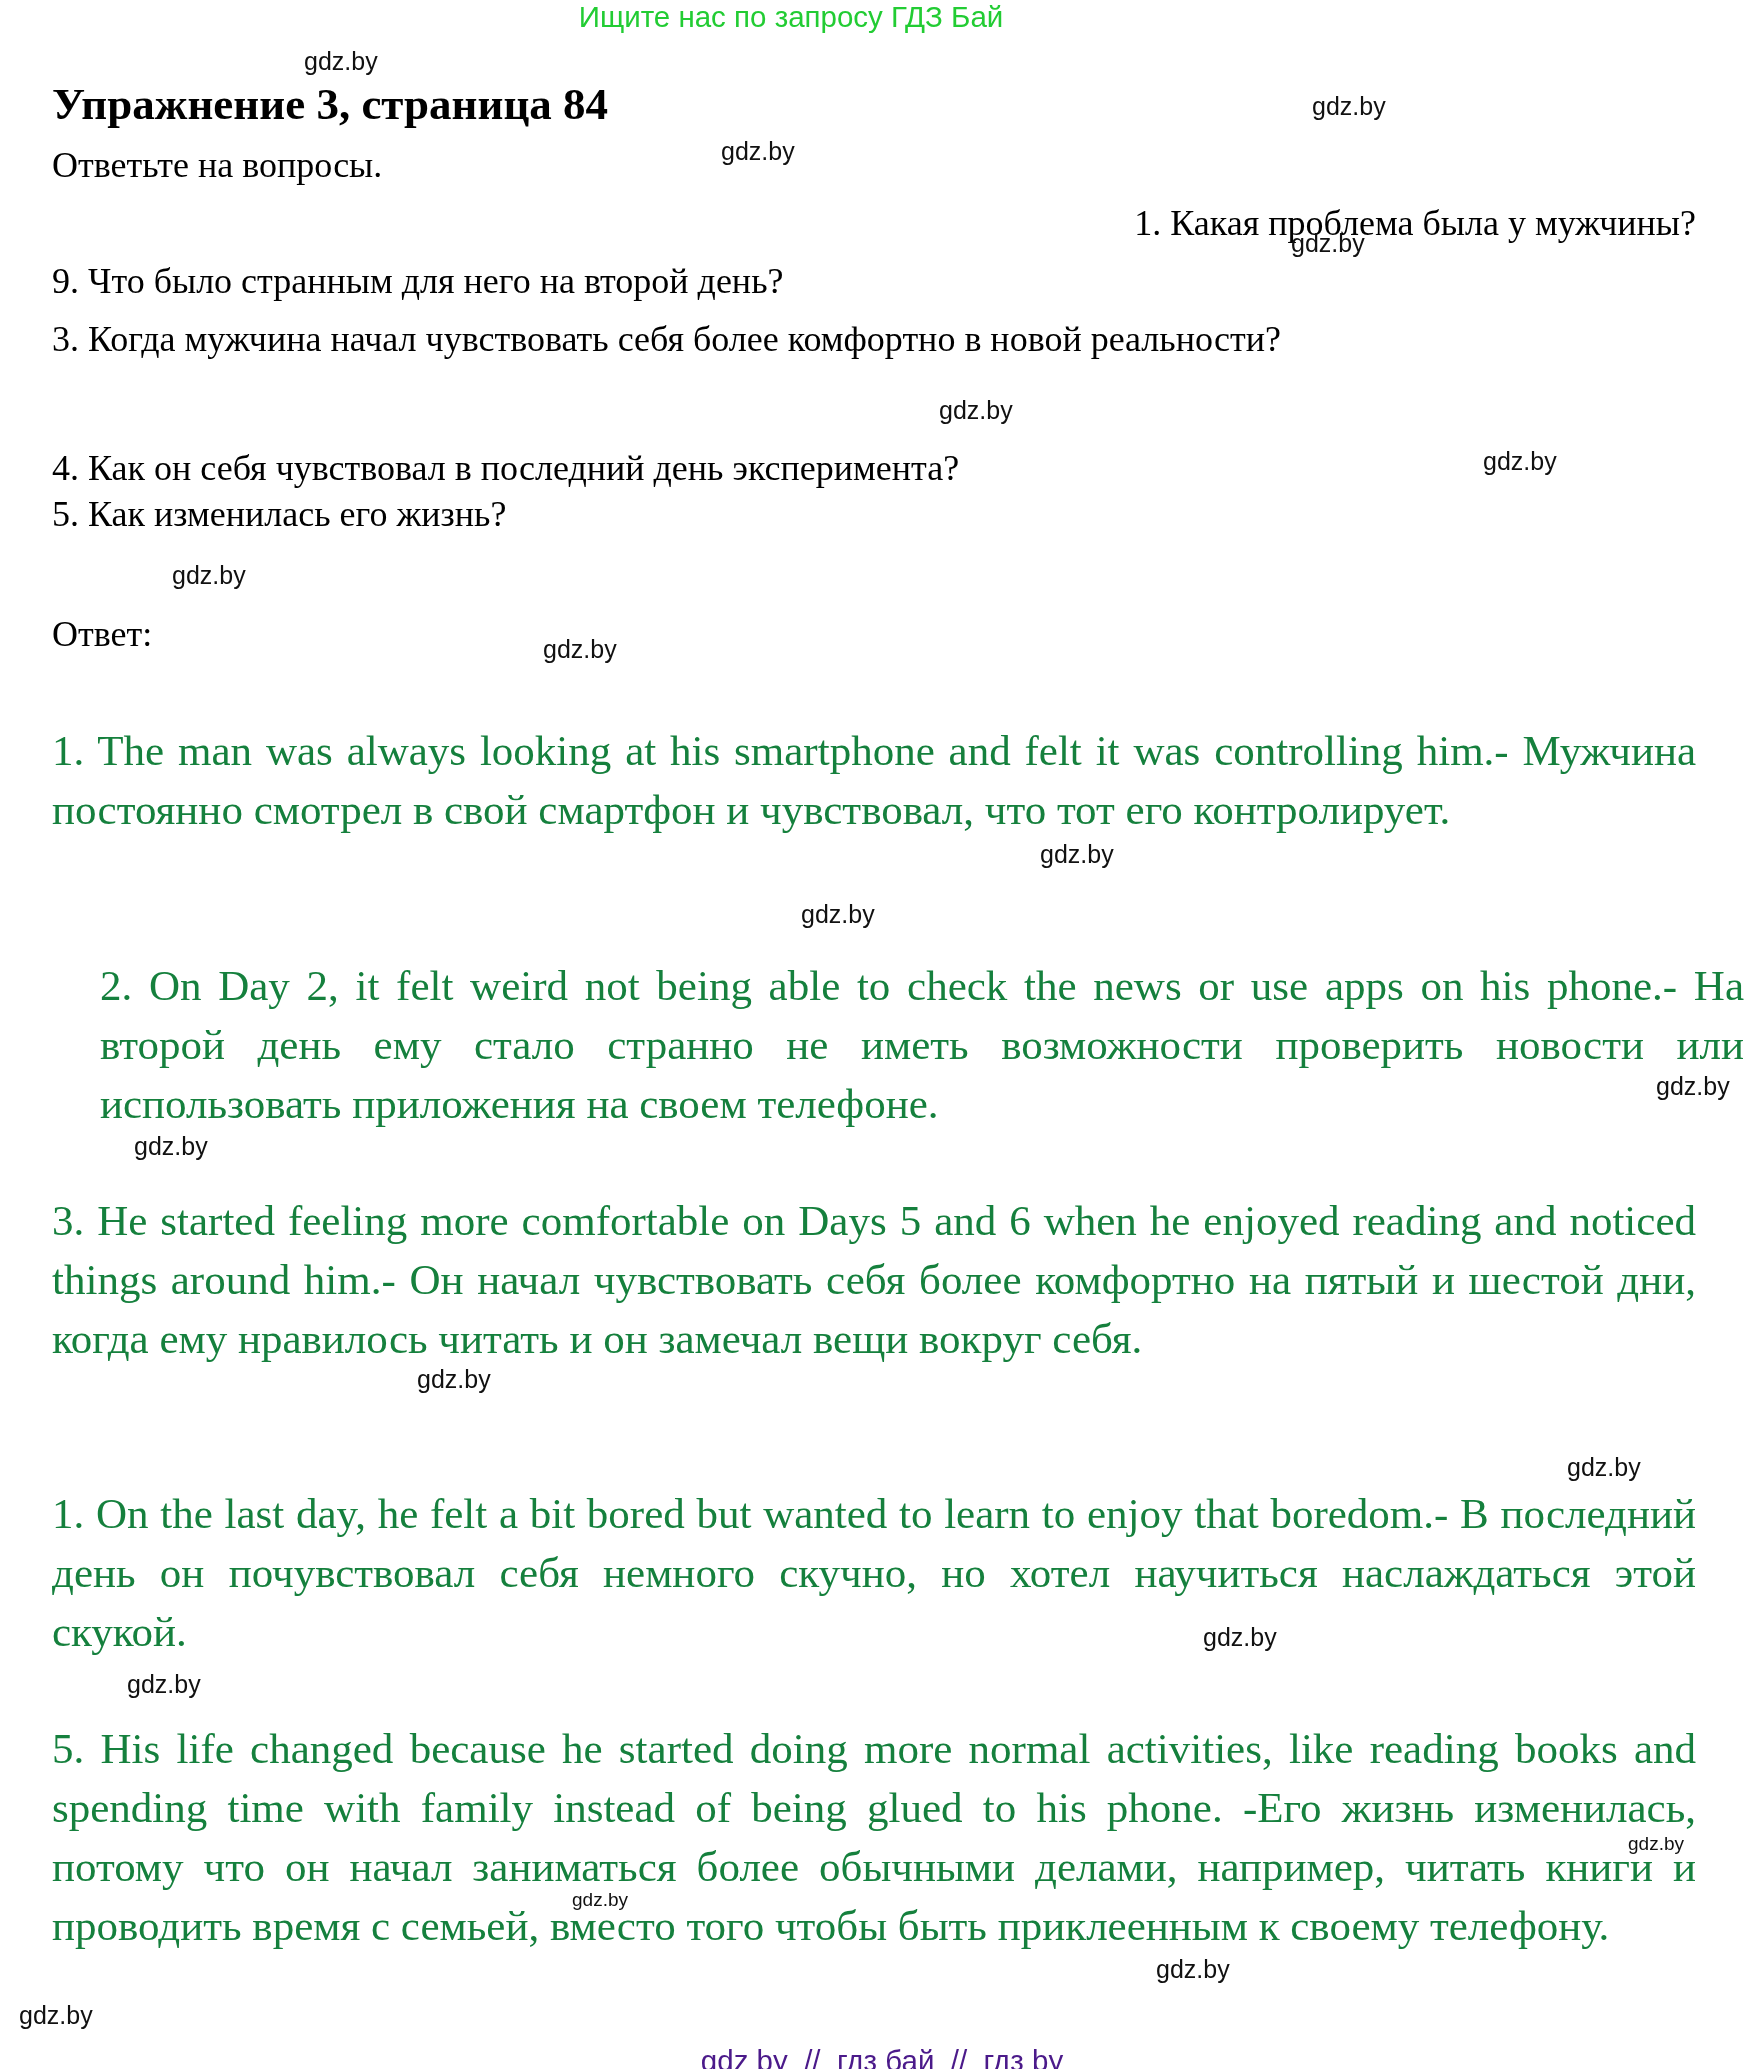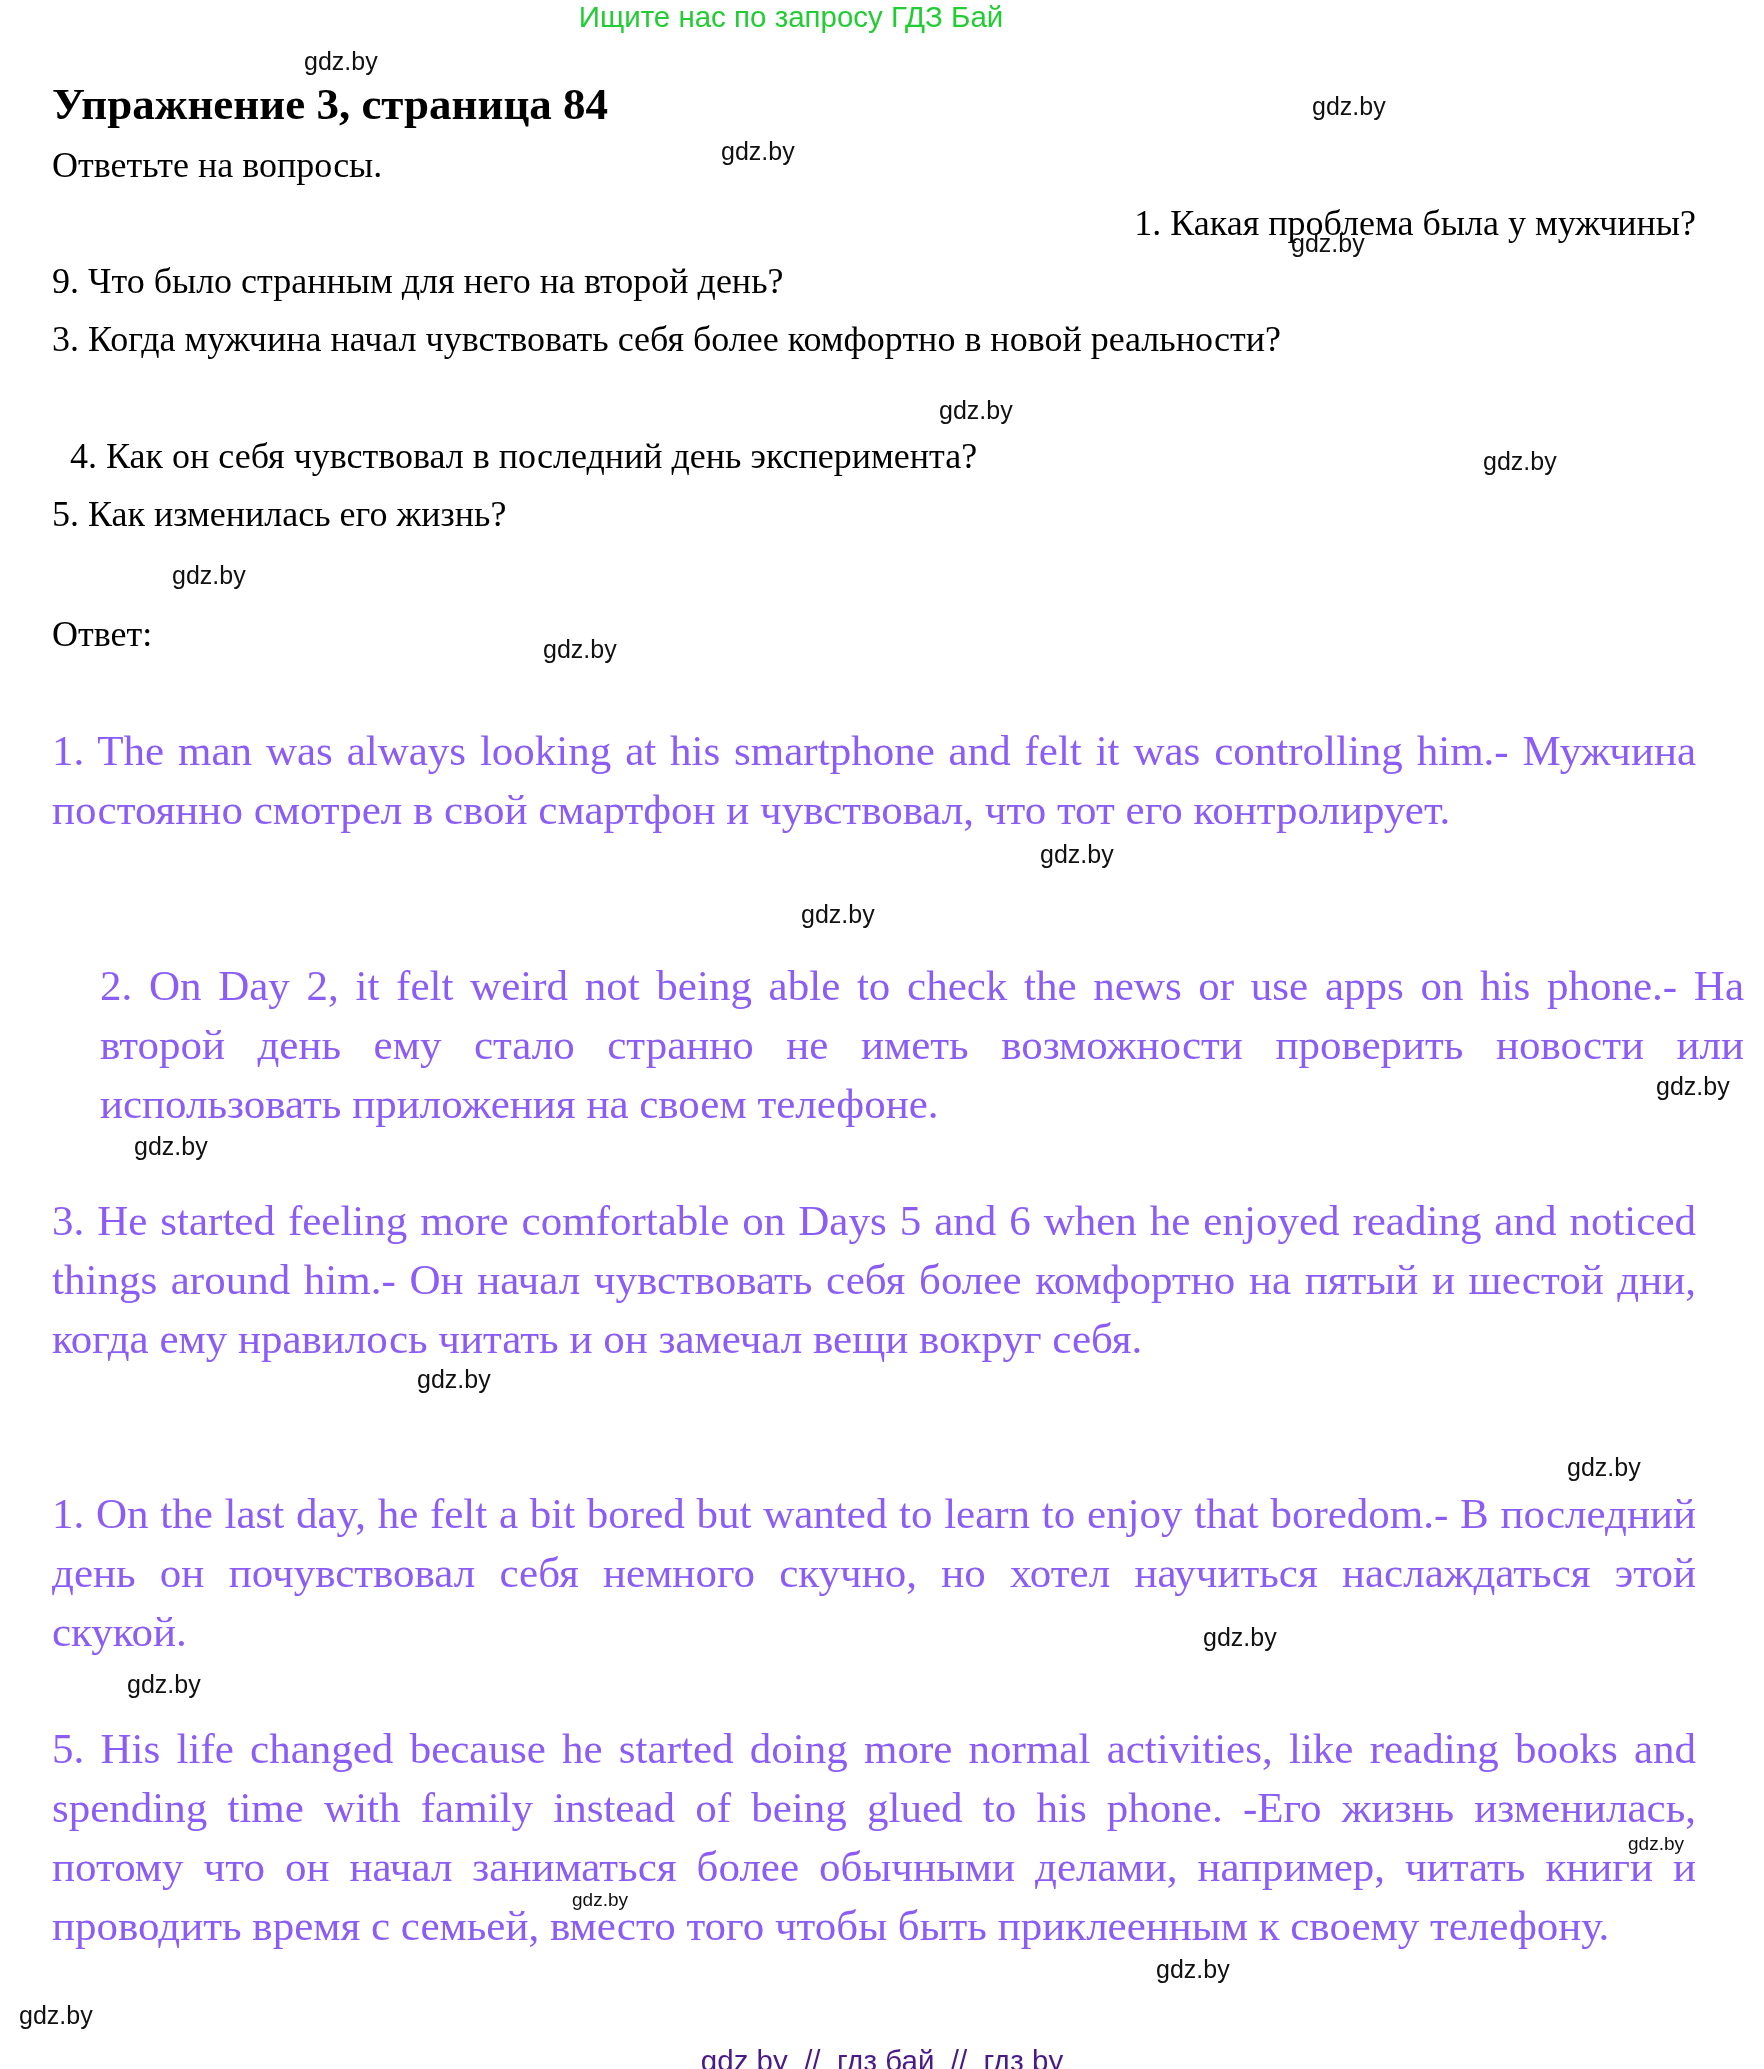--- a/index.html
+++ b/index.html
@@ -6,33 +6,33 @@
   body { width: 1764px; height: 2069px; position: relative; overflow: hidden; }
   .hdr { position: absolute; top: 0; left: 0; width: 1582px; text-align: center;
          font-family: "Liberation Sans", sans-serif; font-size: 29.5px; color: #22cc33; line-height: 33px; }
   .ftr { position: absolute; top: 2044px; left: 0; width: 1764px; text-align: center;
          font-family: "Liberation Sans", sans-serif; font-size: 29.5px; color: #4b1a8a; line-height: 33px; white-space: pre; }
   .doc { position: absolute; left: 52px; width: 1644px; font-family: "Liberation Serif", serif; color: #000; }
   .title { font-weight: bold; font-size: 45px; line-height: 56px; top: 76px; }
   .line { font-size: 36px; line-height: 58px; }
   .just { text-align: justify; text-align-last: left; }
   .wm { position: absolute; font-family: "Liberation Sans", sans-serif; font-size: 25px; color: #111; line-height: 28px; }
-  .para { position: absolute; left: 52px; width: 1644px; font-family: "Liberation Serif", serif; font-size: 43px; line-height: 59px; text-align: justify; text-align-last: left; color: #8b5cf6; }
+  .para { position: absolute; left: 52px; width: 1644px; font-family: "Liberation Serif", serif; font-size: 43px; line-height: 59px; text-align: justify; text-align-last: left; color: #15803d; }
 </style>
 </head>
 <body>
 
 <div class="hdr">Ищите нас по запросу ГДЗ Бай</div>
 
 <div class="doc title" style="position:absolute;">Упражнение 3, страница 84</div>
 <div class="doc line" style="position:absolute; top:136px;">Ответьте на вопросы.</div>
 <div class="doc line" style="position:absolute; top:194px;text-align:right;">1. Какая проблема была у мужчины?</div>
 <div class="doc line" style="position:absolute; top:252px;">9. Что было странным для него на второй день?</div>
 <div class="doc line just" style="position:absolute; top:310px;">3. Когда мужчина начал чувствовать себя более комфортно в новой реальности?</div>
-<div class="doc line" style="position:absolute; top:427px;margin-left:18px;">4. Как он себя чувствовал в последний день эксперимента?</div>
+<div class="doc line" style="position:absolute; top:439px;">4. Как он себя чувствовал в последний день эксперимента?</div>
 <div class="doc line" style="position:absolute; top:485px;">5. Как изменилась его жизнь?</div>
 <div class="doc line" style="position:absolute; top:605px;">Ответ:</div>
 
 <div class="para" style="top:721px;">1. The man was always looking at his smartphone and felt it was controlling him.- Мужчина постоянно смотрел в свой смартфон и чувствовал, что тот его контролирует.</div>
 <div class="para" style="top:956px;margin-left:48px;">2. On Day 2, it felt weird not being able to check the news or use apps on his phone.- На второй день ему стало странно не иметь возможности проверить новости или использовать приложения на своем телефоне.</div>
 <div class="para" style="top:1191px;">3. He started feeling more comfortable on Days 5 and 6 when he enjoyed reading and noticed things around him.- Он начал чувствовать себя более комфортно на пятый и шестой дни, когда ему нравилось читать и он замечал вещи вокруг себя.</div>
 <div class="para" style="top:1484px;">1. On the last day, he felt a bit bored but wanted to learn to enjoy that boredom.- В последний день он почувствовал себя немного скучно, но хотел научиться наслаждаться этой скукой.</div>
 <div class="para" style="top:1719px;">5. His life changed because he started doing more normal activities, like reading books and spending time with family instead of being glued to his phone. -Его жизнь изменилась, потому что он начал заниматься более обычными делами, например, читать книги и проводить время с семьей, вместо того чтобы быть приклеенным к своему телефону.</div>
 
 <div class="wm" style="left:304px; top:47px;">gdz.by</div>

